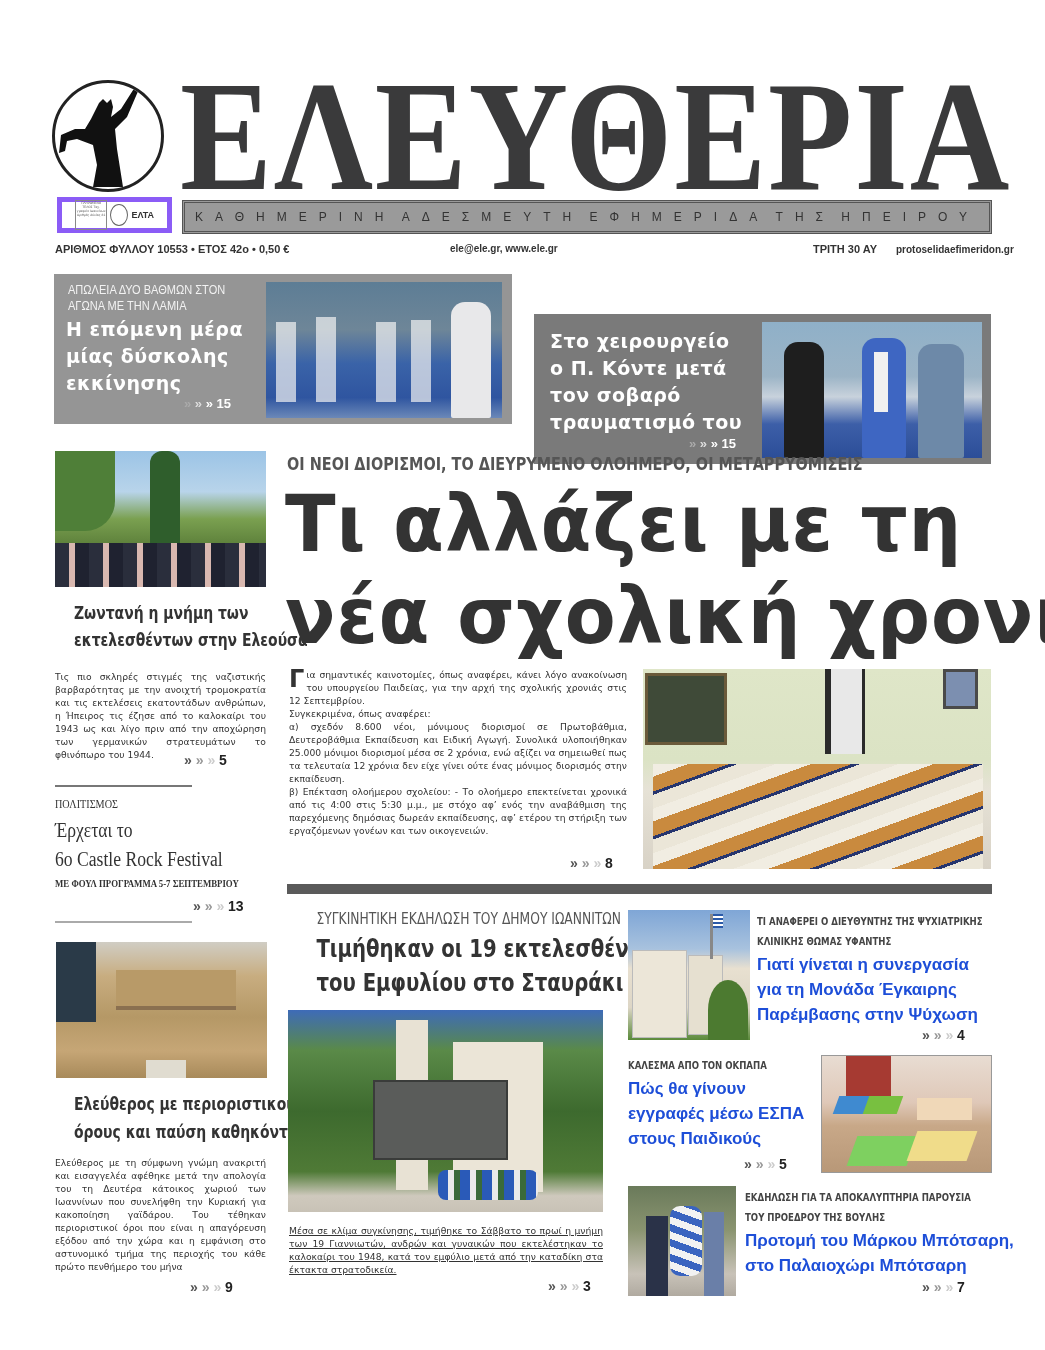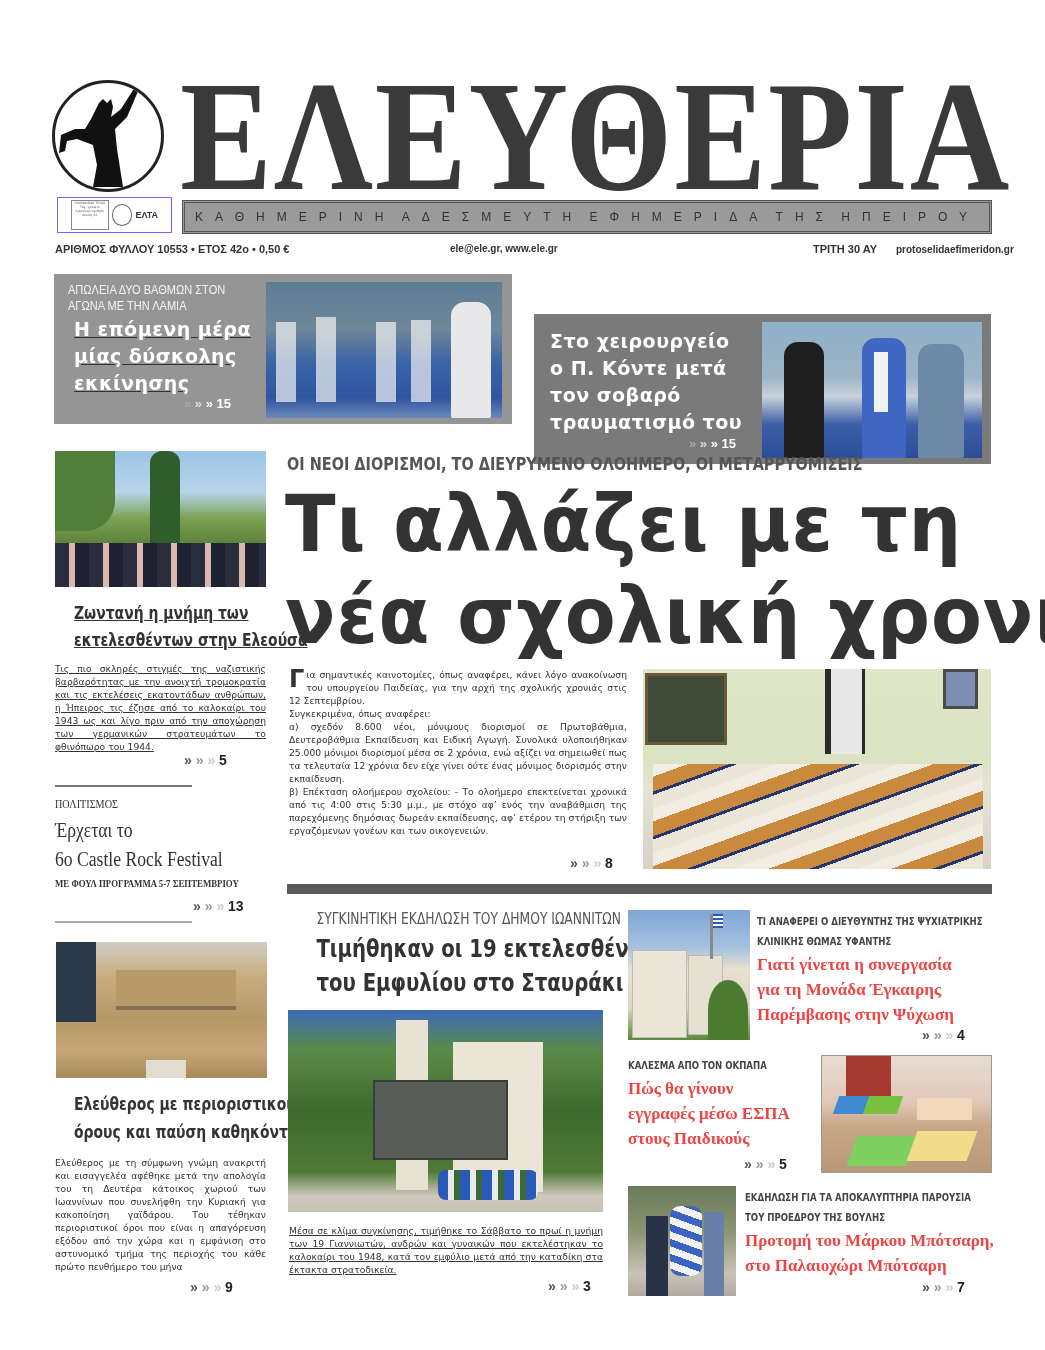--- a/index.html
+++ b/index.html
@@ -2,21 +2,21 @@
 <html><head>
 <meta charset="utf-8">
 <style>
   * { box-sizing: border-box; margin: 0; padding: 0; }
   html, body { width: 1045px; height: 1350px; background: #ffffff; overflow: hidden; }
   body { position: relative; font-family: "DejaVu Sans", sans-serif; color: #333; }
   .abs { position: absolute; }
 
   
   .logo-circle { left: 52px; top: 80px; width: 112px; height: 112px; border: 3px solid #222; border-radius: 50%; background: #fff; overflow: hidden; }
-  .postal { left: 57px; top: 197px; width: 115px; height: 36px; border: 1px solid #8b5cf6; background: #fff; display: flex; align-items: center; gap: 3px; padding: 13px; }
+  .postal { left: 57px; top: 197px; width: 115px; height: 36px; border: 5px solid #8b5cf6; background: #fff; display: flex; align-items: center; gap: 3px; padding: 13px; }
   .postal .box { width: 40px; height: 30px; border: 1px solid #888; font-size: 3px; line-height: 4px; text-align: center; color: #555; }
   .postal .seal { width: 22px; height: 22px; border: 1px solid #666; border-radius: 50%; }
   .postal .elta { font-family: "Liberation Sans", sans-serif; font-size: 9px; font-weight: bold; color: #333; }
   .masthead-title { left: 180px; top: 66px; width: 815px; height: 132px; font-family: "Liberation Serif", "DejaVu Serif", serif; font-weight: bold; font-size: 150px; line-height: 132px; color: #3a3a3b; letter-spacing: 2px; text-align: center; white-space: nowrap; transform: scaleX(0.92) scaleY(1.05); transform-origin: left top; }
   .tagline-bar { left: 182px; top: 200px; width: 810px; height: 34px; border: 3px double #555; background: #9a9a9a; display: flex; align-items: center; justify-content: space-between; padding: 0 10px; }
   .tagline-bar span { font-family: "Liberation Sans", sans-serif; font-size: 12px; color: #333; letter-spacing: 12px; white-space: nowrap; text-align: center; }
   .issue-line { top: 243px; font-family: "Liberation Sans", sans-serif; font-size: 11px; font-weight: bold; color: #333; white-space: nowrap; }
 
   
   .promo { top: 274px; height: 150px; background: #959595; }
@@ -30,21 +30,21 @@
   
   .sect-kicker { font-family: "DejaVu Sans", sans-serif; font-weight: bold; color: #555; font-size: 15px; transform: scaleX(0.85); transform-origin: left; white-space: nowrap; }
   .main-head { font-family: "DejaVu Sans", sans-serif; font-weight: bold; color: #333; font-size: 78px; line-height: 92px; letter-spacing: 1px; transform: scaleX(0.95); transform-origin: left; white-space: nowrap; }
   .body-text { font-family: "DejaVu Sans", sans-serif; font-size: 9.2px; line-height: 13px; color: #333; text-align: justify; }
   .cond-head { font-family: "DejaVu Sans", sans-serif; font-weight: bold; color: #333; text-align: center; transform: scaleX(0.82); transform-origin: center; white-space: nowrap; }
   .ref { font-family: "Liberation Sans", sans-serif; font-size: 14px; font-weight: bold; color: #222; white-space: nowrap; }
   .ref .d1 { color: #555; } .ref .d2 { color: #999; } .ref .d3 { color: #ccc; }
   .rule { height: 1px; background: #666; }
   .serif-k { font-family: "Liberation Serif", serif; color: #333; }
   .small-kicker { font-family: "DejaVu Sans", sans-serif; font-weight: bold; font-size: 11px; color: #444; line-height: 20px; transform: scaleX(0.78); transform-origin: left; white-space: nowrap; }
-  .side-head { font-family: Liberation Serif, serif; font-weight: bold; color: #ef4444; font-size: 17px; line-height: 25px; white-space: nowrap; }
+  .side-head { font-family: Liberation Sans, sans-serif; font-weight: bold; color: #1d4ed8; font-size: 17px; line-height: 25px; white-space: nowrap; }
 </style>
 </head>
 <body>
 
 <div class="abs logo-circle">
   <svg width="106" height="106" viewBox="0 0 106 106">
     <path d="M44 20 l4 -4 l4 4 l4-4 l2 8 l-2 10 l10 -8 l14 -22 l4 2 l-12 28 l-12 12 l2 20 l6 38 h-30 l4 -22 l-4 -20 l-16 -6 l-10 2 l-2 10 l-6 2 l2 -18 l14 -6 l10 0 l6 -10z" fill="#111"></path>
     <rect x="14" y="52" width="14" height="4" fill="#111"></rect>
   </svg>
 </div>
@@ -64,21 +64,21 @@
   <span>ΗΠΕΙΡΟΥ</span>
 </div>
 
 <div class="abs issue-line" style="left:55px;text-align:right;">ΑΡΙΘΜΟΣ ΦΥΛΛΟΥ 10553 • ΕΤΟΣ 42ο • 0,50 €</div>
 <div class="abs issue-line" style="left:450px; font-size:10px;">ele@ele.gr, www.ele.gr</div>
 <div class="abs issue-line" style="left:813px;">ΤΡΙΤΗ 30 ΑΥ</div>
 <div class="abs issue-line" style="left:896px; font-size:10px; top:244px;">protoselidaefimeridon.gr</div>
 
 <div class="abs promo" style="left:54px; width:458px;">
   <div class="abs kicker" style="left:14px; top:8px; width:230px;">ΑΠΩΛΕΙΑ ΔΥΟ ΒΑΘΜΩΝ ΣΤΟΝ ΑΓΩΝΑ ΜΕ ΤΗΝ ΛΑΜΙΑ</div>
-  <div class="abs" style="left:20px; top:42px;text-decoration:underline;">
+  <div class="abs" style="left:12px; top:42px;">
     <div class="head">Η επόμενη μέρα</div>
     <div class="head">μίας δύσκολης</div>
     <div class="head">εκκίνησης</div>
   </div>
   <div class="abs ref" style="left:130px; top:122px;">
     <span class="d1">»</span> <span class="d2">»</span> » <span>15</span>
   </div>
   <div class="abs photo" style="left:212px; top:8px; width:236px; height:136px; background:linear-gradient(180deg,#5d7d95 0%,#6e8698 35%,#3a63a8 60%,#2f55a0 85%,#6b88b8 100%);">
     <div class="abs" style="left:185px; top:20px; width:40px; height:116px; background:#e8e8ea; border-radius:14px 14px 2px 2px;"></div>
     <div class="abs" style="left:10px; top:40px; width:20px; height:80px; background:#f2f2f2; opacity:.7;"></div>
@@ -105,24 +105,24 @@
     <div class="abs" style="left:156px; top:22px; width:46px; height:114px; background:#6d89a8; border-radius:14px 14px 2px 2px;"></div>
   </div>
 </div>
 
 <div class="abs photo" style="left:55px; top:451px; width:211px; height:136px; background:linear-gradient(180deg,#9cc4e6 0%,#b8d4ea 30%,#7aa050 50%,#5c7f3a 70%,#3f3f4a 100%);">
   <div class="abs" style="left:95px; top:0; width:30px; height:100px; background:#2f5e2c; border-radius:12px 12px 0 0;"></div>
   <div class="abs" style="left:0; top:0; width:60px; height:80px; background:#4f7f38; border-radius:0 0 30px 0;"></div>
   <div class="abs" style="left:0; top:92px; width:211px; height:44px; background:repeating-linear-gradient(90deg,#2a2e3c 0 14px,#d9b8b0 14px 20px,#1f2230 20px 34px);"></div>
 </div>
 
-<div class="abs" style="left:55px; top:600px; width:211px;text-decoration:underline;">
+<div class="abs" style="left:55px; top:600px; width:211px;">
   <div class="cond-head" style="font-size:17px; line-height:27px;">Ζωντανή η μνήμη των</div>
   <div class="cond-head" style="font-size:17px; line-height:27px;">εκτελεσθέντων στην Ελεούσα</div>
-  <div class="body-text" style="margin-top:8px;">Τις πιο σκληρές στιγμές της ναζιστικής βαρβαρότητας με την ανοιχτή τρομοκρατία και τις εκτελέσεις εκατοντάδων ανθρώπων, η Ήπειρος τις έζησε από το καλοκαίρι του 1943 ως και λίγο πριν από την αποχώρηση των γερμανικών στρατευμάτων το φθινόπωρο του 1944.</div>
+  <div class="body-text" style="margin-top:16px;">Τις πιο σκληρές στιγμές της ναζιστικής βαρβαρότητας με την ανοιχτή τρομοκρατία και τις εκτελέσεις εκατοντάδων ανθρώπων, η Ήπειρος τις έζησε από το καλοκαίρι του 1943 ως και λίγο πριν από την αποχώρηση των γερμανικών στρατευμάτων το φθινόπωρο του 1944.</div>
 </div>
 <div class="abs ref" style="left:184px; top:752px;">
   <span class="d1">»</span> <span class="d2">»</span> <span class="d3">»</span> <span>5</span>
 </div>
 
 <div class="abs rule" style="left:55px; top:785px; width:137px; height:2px; background:#777;"></div>
 
 <div class="abs" style="left:55px; top:796px; width:220px;">
   <div class="serif-k" style="font-size:12px; line-height:16px; transform:scaleX(0.85); transform-origin:left;">ΠΟΛΙΤΙΣΜΟΣ</div>
   <div class="serif-k" style="font-size:20px; line-height:29px; margin-top:4px; transform:scaleX(0.88); transform-origin:left; white-space:nowrap;">Έρχεται το</div>

